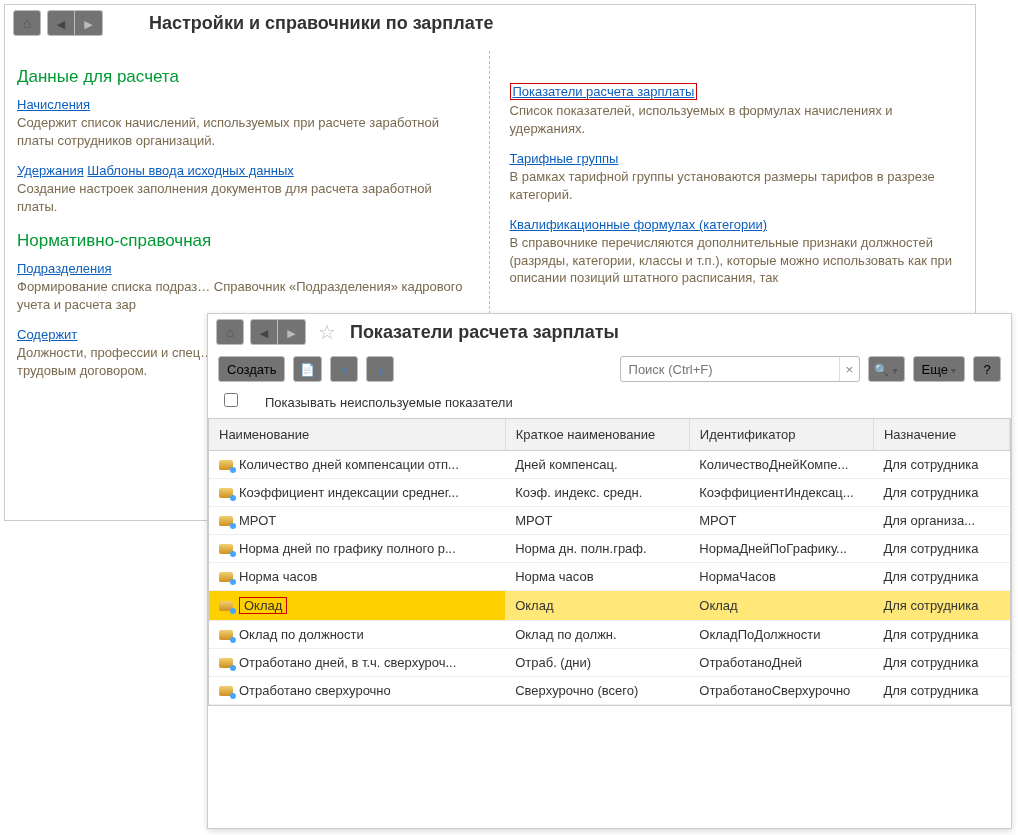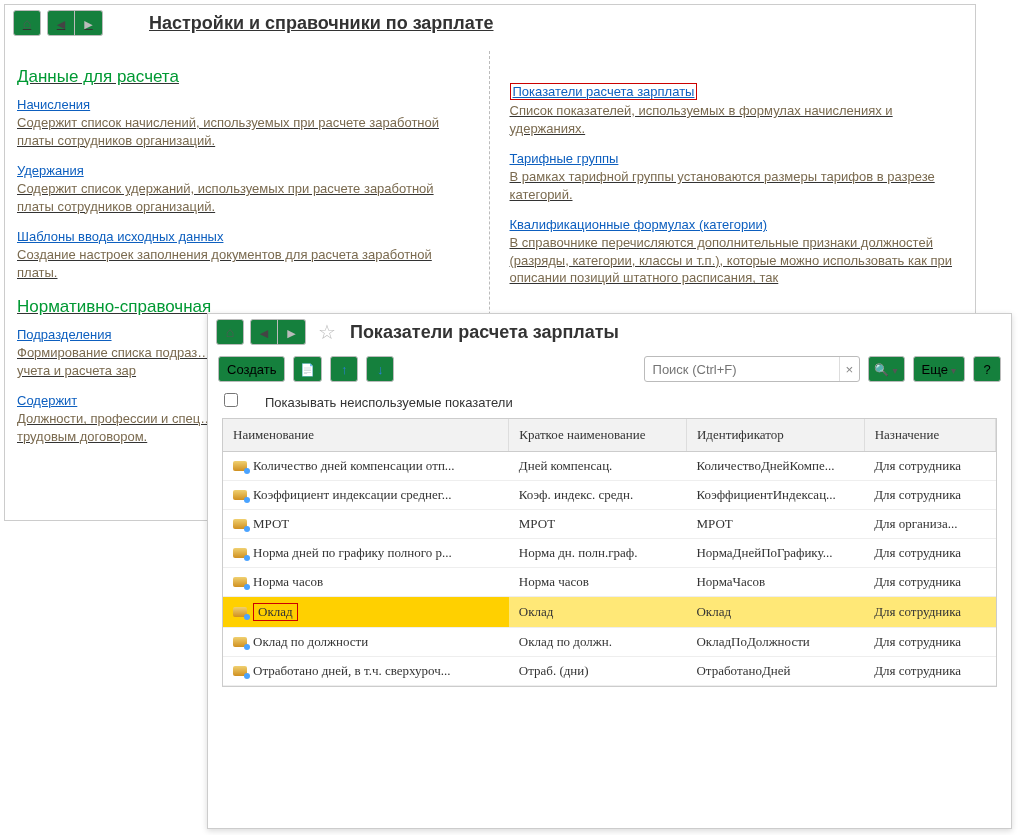--- a/index.html
+++ b/index.html
@@ -13,21 +13,21 @@
     height: 835px;
     position: relative;
   }
   .window {
     position: absolute;
     border: 1px solid #ccc;
     background: #fff;
   }
   .window.back {
     left: 4px; top: 4px;
-    width: 972px; height: 517px; text-decoration: underline;
+    width: 972px; height: 517px;
   }
   .window.front {
     left: 207px; top: 313px;
     width: 805px; height: 516px;
     box-shadow: 0 2px 6px rgba(0,0,0,0.15);
   }
   .titlebar {
     display: flex;
     align-items: center;
     height: 36px;
@@ -35,21 +35,21 @@
     gap: 6px;
   }
   .btn {
     display: inline-flex;
     align-items: center;
     justify-content: center;
     height: 26px;
     min-width: 28px;
     border: 1px solid #bbb;
     border-radius: 3px;
-    background: #15803d;
+    background: #737373;
     cursor: pointer;
     font-size: 13px;
     padding: 0 8px;
   }
   .btn.small { padding: 0 6px; }
   .navgroup { display: inline-flex; }
   .navgroup .btn:first-child { border-top-right-radius:0; border-bottom-right-radius:0; }
   .navgroup .btn:last-child  { border-top-left-radius:0;  border-bottom-left-radius:0; border-left:none; }
   .title {
     font-size: 18px;
@@ -92,21 +92,21 @@
     display: flex;
     align-items: center;
     gap: 8px;
     padding: 6px 10px;
   }
   .spacer { flex: 1; }
   .searchwrap {
     display: flex;
     border: 1px solid #bbb;
     border-radius: 3px;
-    width: 216px;
+    width: 240px;
     height: 26px;
     align-items: center;
   }
   .searchwrap input {
     border: none;
     outline: none;
     flex: 1;
     padding: 0 8px;
     font-size: 13px;
     color: #888;
@@ -119,22 +119,21 @@
   }
   .checkbox-row {
     display: flex; align-items:flex-end; gap:24px;
     padding: 2px 12px 8px;
     font-size: 13px;
   }
   .checkbox-row input { width:14px; height:14px; }
 
   .grid {
     border: 1px solid #ccc;
-    margin: 0 14px 10px;
-    font-family: Liberation Serif, serif;
+    margin: 0 0 10px;
   }
   .grid table {
     width: 100%;
     border-collapse: collapse;
     table-layout: fixed;
   }
   .grid th {
     background: #f2f2f2;
     text-align: left;
     font-weight: normal;
@@ -204,21 +203,20 @@
   </div>
 
   <div class="content">
     <div class="col left">
       <div class="section-h">Данные для расчета</div>
 
       <a class="link">Начисления</a>
       <div class="desc">Содержит список начислений, используемых при расчете заработной платы сотрудников организаций.</div>
 
       <a class="link">Удержания</a>
-      <div class="desc">Содержит список удержаний, используемых при расчете заработной платы сотрудников организаций.</div>
 
       <a class="link">Шаблоны ввода исходных данных</a>
       <div class="desc">Создание настроек заполнения документов для расчета заработной платы.</div>
 
       <div class="section-h">Нормативно-справочная</div>
 
       <a class="link">Подразделения</a>
       <div class="desc">Формирование списка подраз… Справочник «Подразделения» кадрового учета и расчета зар</div>
 
       <a class="link">Содержит</a>
@@ -346,16 +344,22 @@
             <td>Оклад по должн.</td>
             <td>ОкладПоДолжности</td>
             <td>Для сотрудника</td>
           </tr>
           <tr>
             <td class="firstcell"><span class="rowicon"></span><span>Отработано дней, в т.ч. сверхуроч...</span></td>
             <td>Отраб. (дни)</td>
             <td>ОтработаноДней</td>
             <td>Для сотрудника</td>
           </tr>
+          <tr>
+            <td class="firstcell"><span class="rowicon"></span><span>Отработано сверхурочно</span></td>
+            <td>Сверхурочно (всего)</td>
+            <td>ОтработаноСверхурочно</td>
+            <td>Для сотрудника</td>
+          </tr>
         </tbody>
     </table>
   </div>
 </div>
 
 </body></html>

